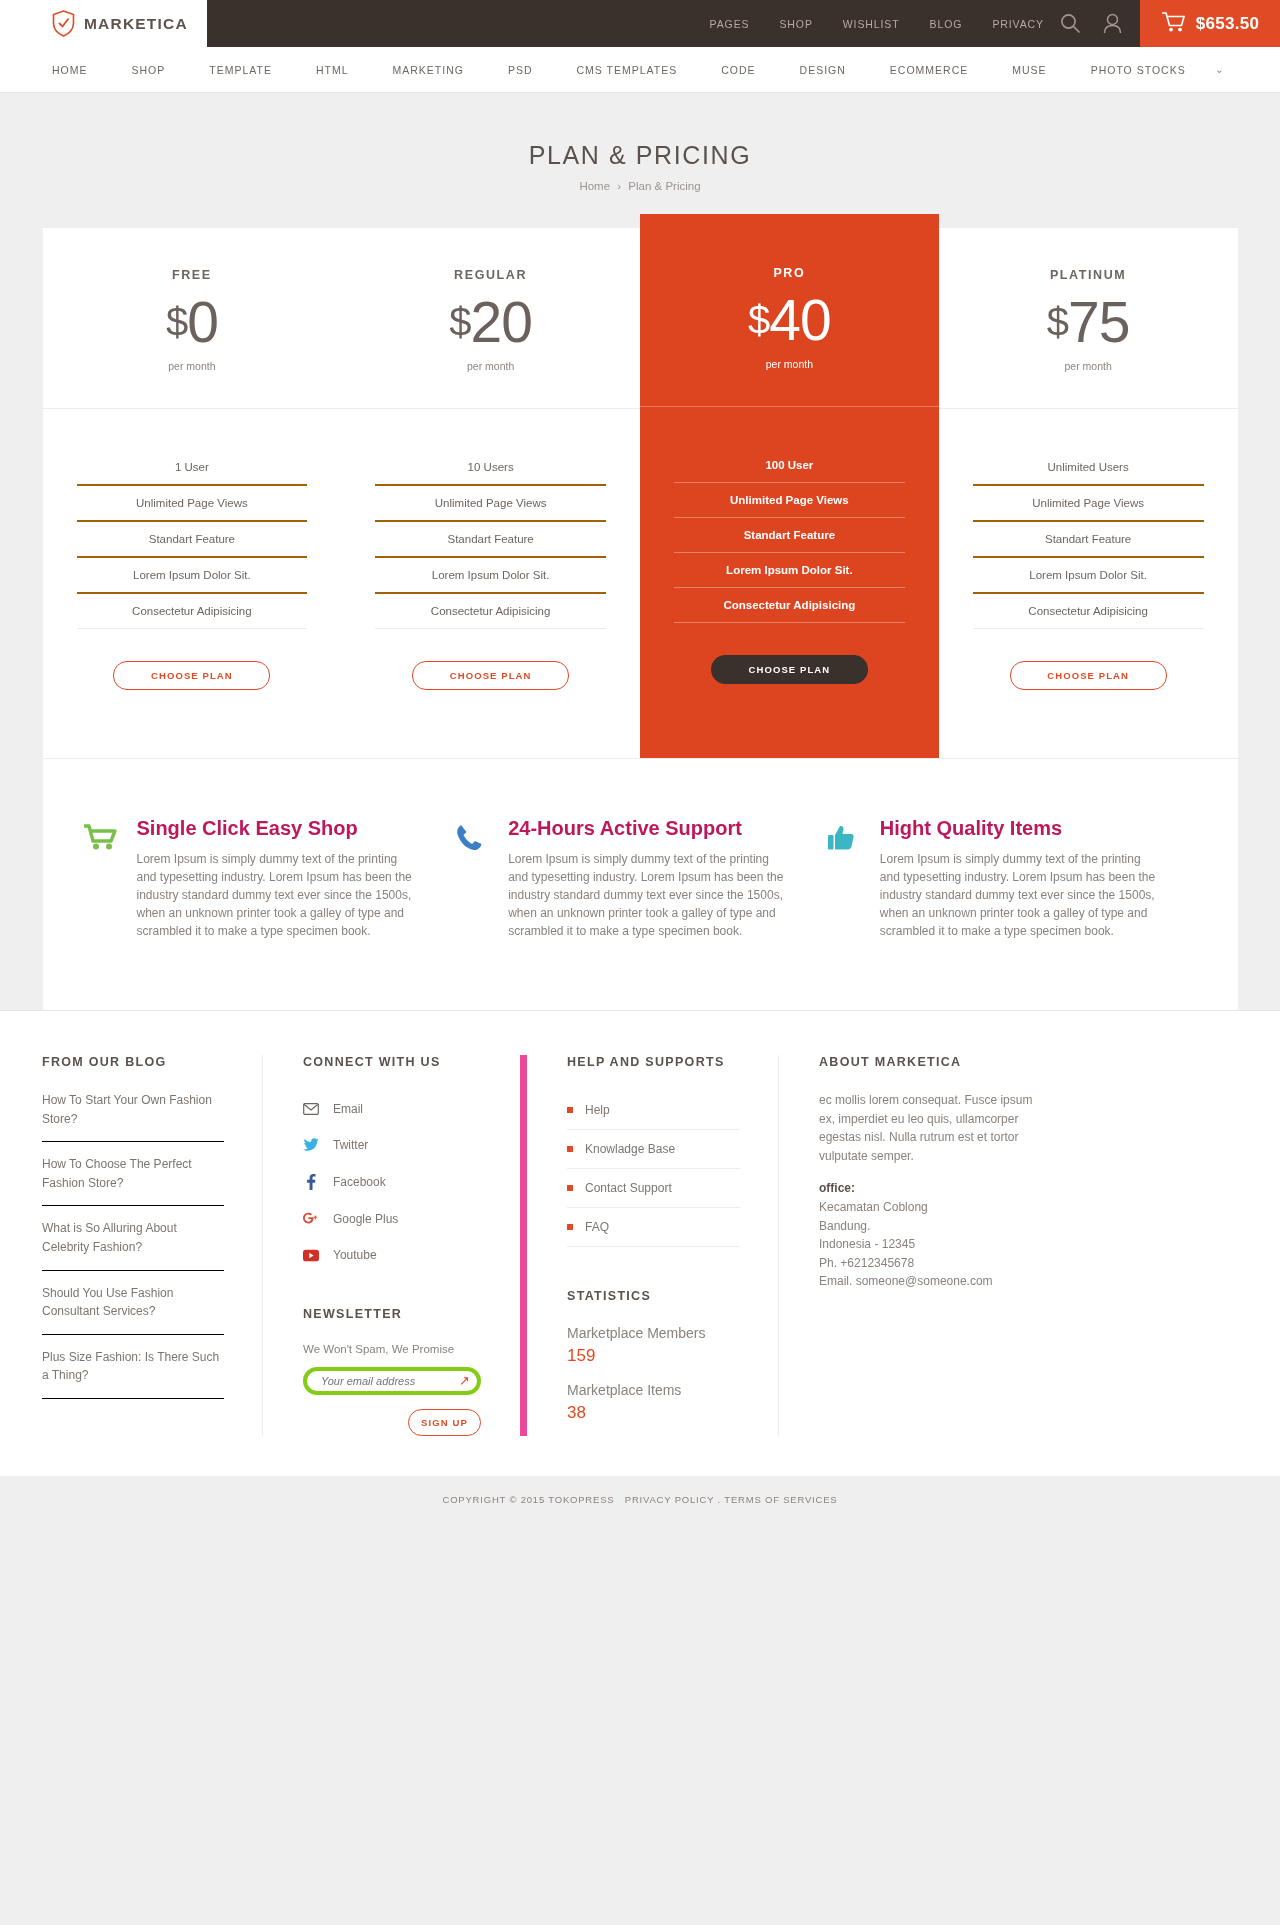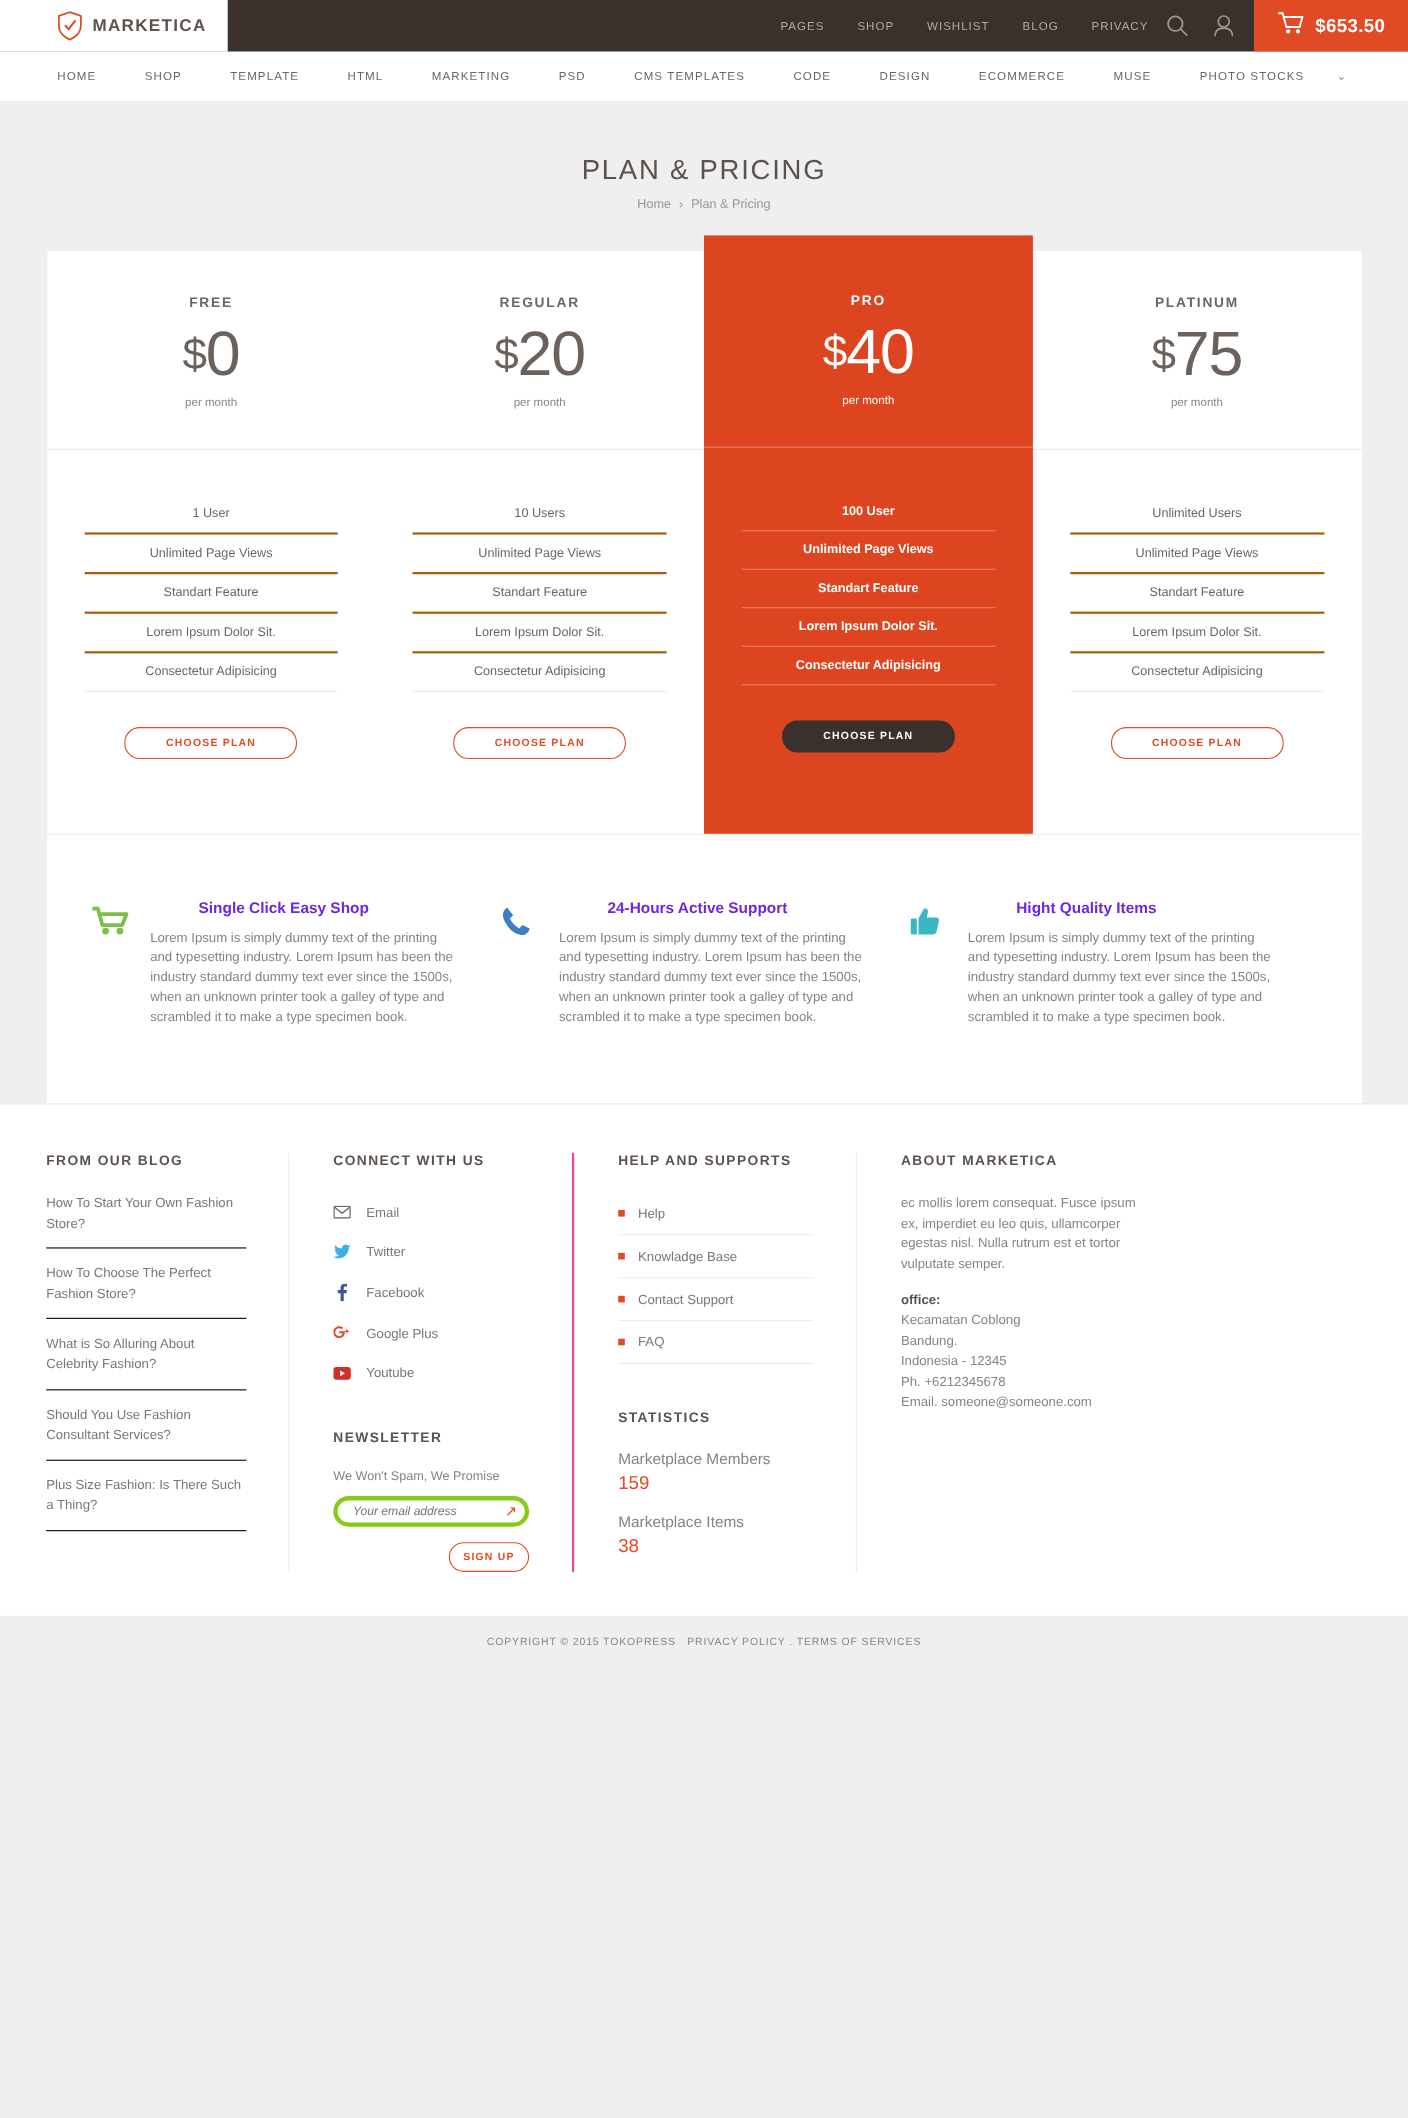--- a/index.html
+++ b/index.html
@@ -183,39 +183,38 @@
   .features {
     display: flex;
     padding: 58px 40px 70px;
     gap: 0;
     border-top: 1px solid #ececec;
     background: #fff;
   }
   .feature-col { flex: 1; display: flex; gap: 16px; padding-right: 42px; }
   .feature-ico { width: 38px; flex: 0 0 38px; padding-top: 6px; }
   .feature-title {
-    font-size: 14px;
-    color: #6d28d9;
+    font-size: 20px;
+    color: #be185d;
     font-weight: bold;
     margin-bottom: 10px;
-    margin-left: 44px;
   }
   .feature-text { font-size: 12px; line-height: 1.5; color: #8a827d; }
 
   
   .footer {
     background: #fff;
     border-top: 1px solid #e6e6e6;
     display: flex;
     padding: 44px 0 40px;
   }
   .fcol { padding: 0 38px; }
   .fcol.c1 { width: 262px; padding-left: 42px; }
   .fcol.c2 { width: 258px; border-left: 1px solid #ededed; padding-left: 40px; }
-  .fcol.c3 { width: 258px; border-left: 2px solid #ec4899; padding-left: 40px; }
+  .fcol.c3 { width: 258px; border-left: 7px solid #ec4899; padding-left: 40px; }
   .fcol.c4 { width: 300px; border-left: 1px solid #ededed; padding-left: 40px; }
   .fhead {
     font-size: 12.5px;
     letter-spacing: 1.3px;
     color: #5b524d;
     font-weight: bold;
     margin-bottom: 22px;
   }
   .blog-link {
     font-size: 12px;

